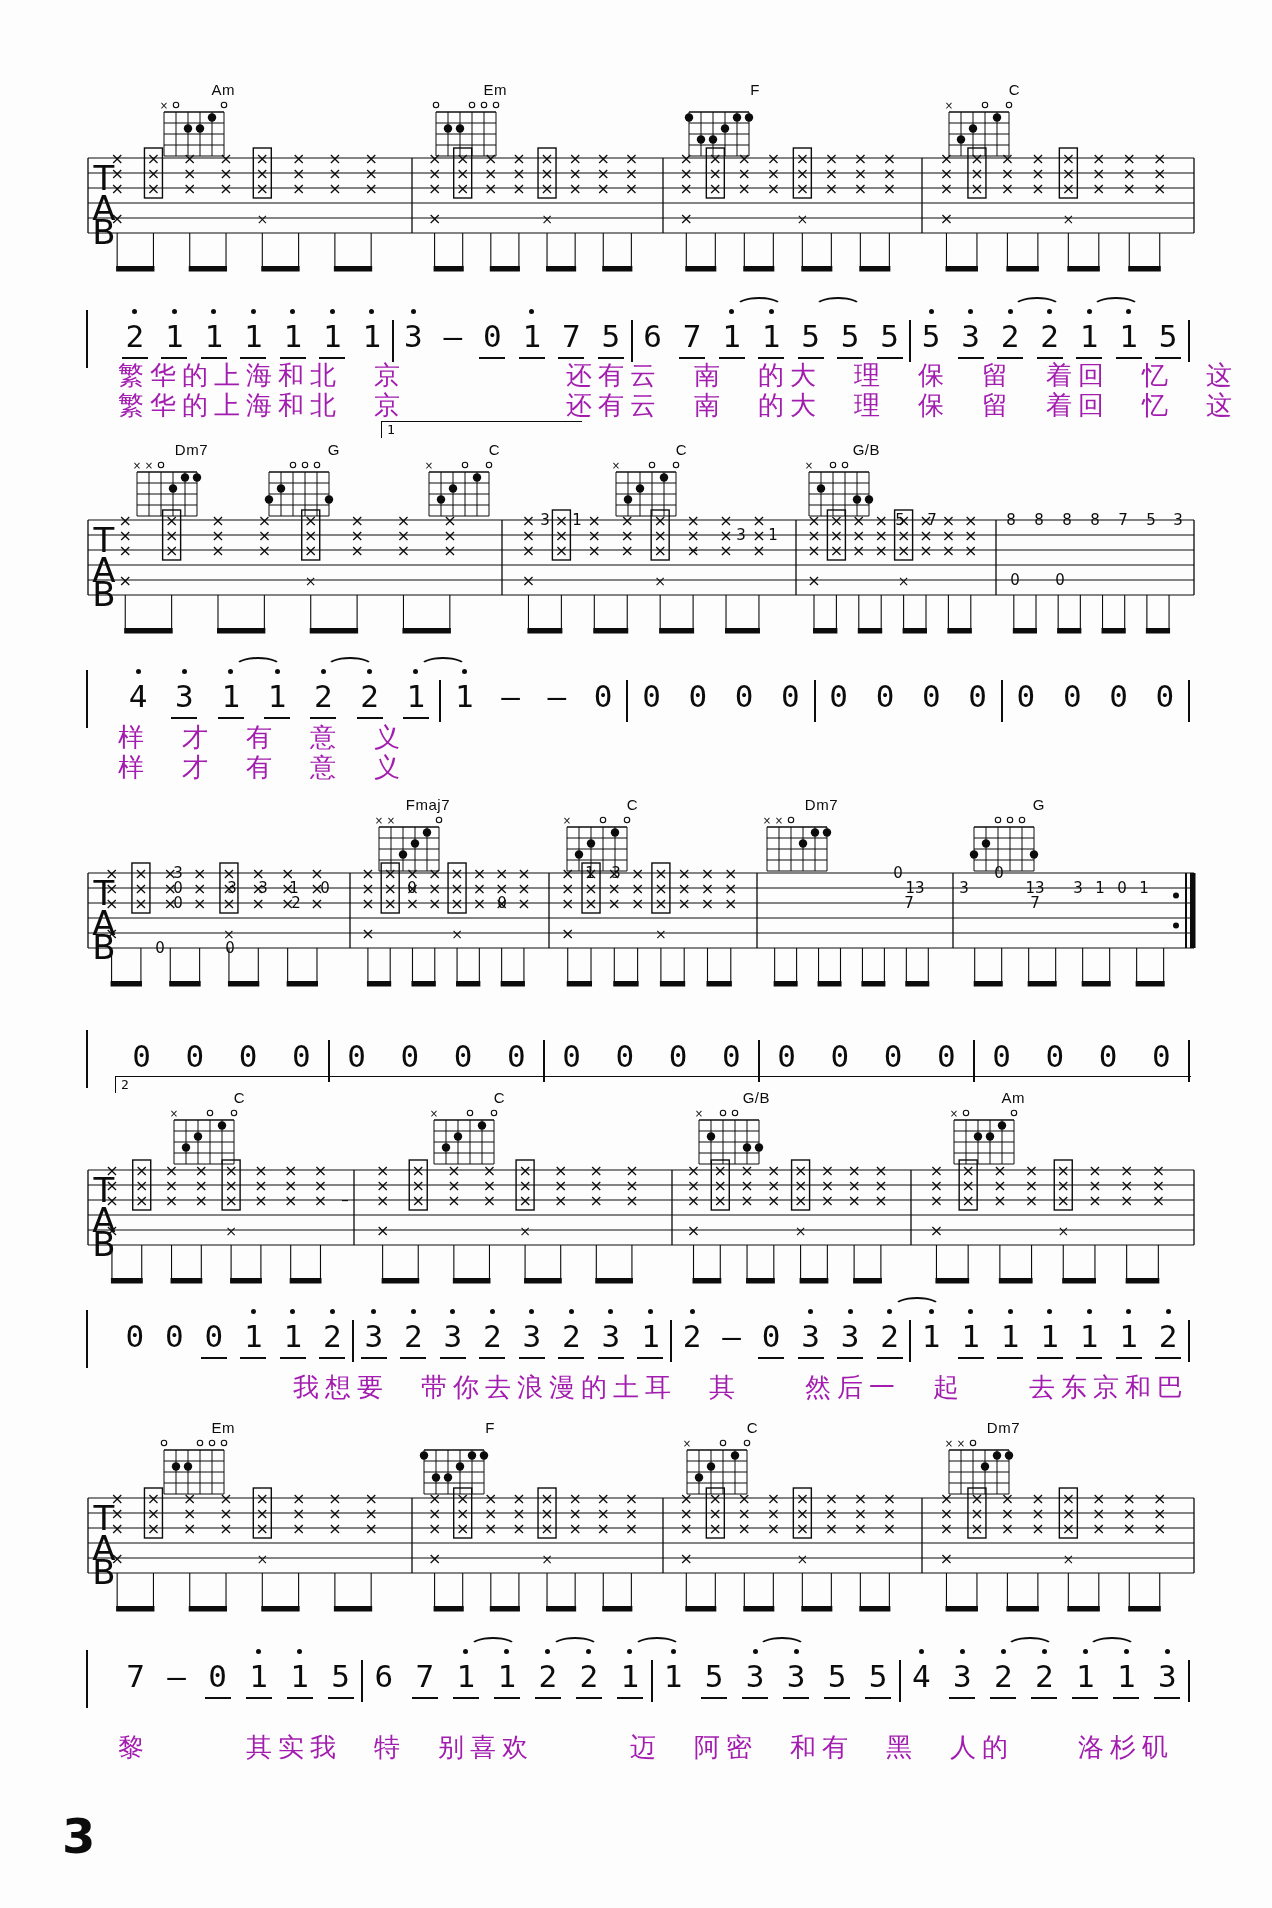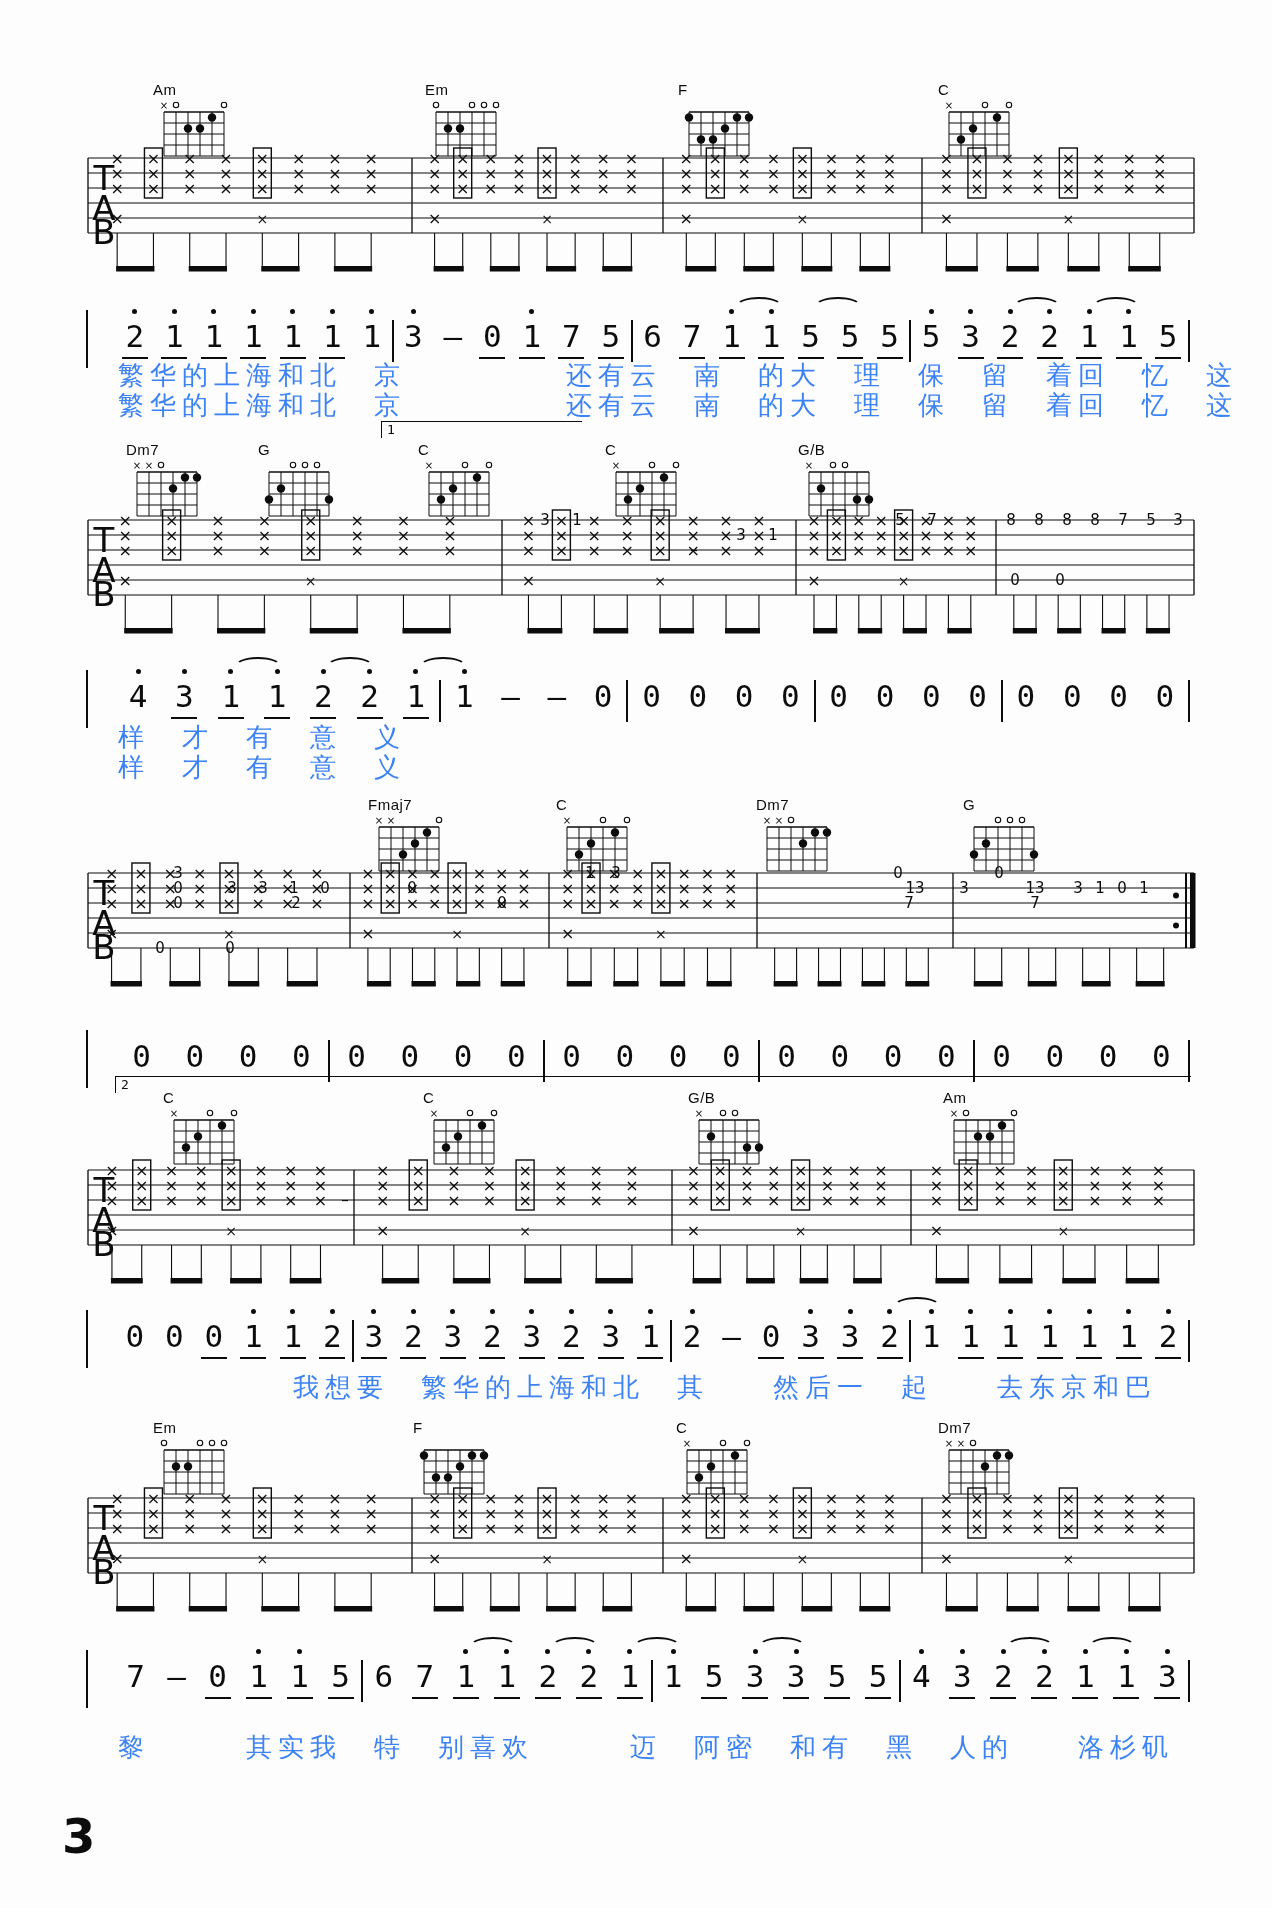--- a/index.html
+++ b/index.html
@@ -1,33 +1,33 @@
 <!DOCTYPE html>
 <html><head>
 <meta charset="utf-8">
 <style>
   html,body{margin:0;padding:0;background:#ffffff}
   .page{position:relative;width:1272px;height:1908px;background:#fdfdfd;color:#0c0c0c;
         font-family:"Liberation Sans",sans-serif;overflow:hidden}
-  .chord{position:absolute;width:82px;text-align:left}
+  .chord{position:absolute;width:82px;text-align:right}
   .chord-name{font-size:15px;height:17px;line-height:17px;color:#0c0c0c;
               font-family:"Liberation Sans",sans-serif;letter-spacing:.5px}
   svg{position:absolute;left:0;top:0;overflow:visible}
   svg text{font-family:"DejaVu Sans",sans-serif;fill:#0c0c0c}
   .jline{position:absolute;display:flex;align-items:flex-start}
   .jmeasure{display:flex;justify-content:space-around;flex-basis:0;min-width:0}
   .tok{position:relative;width:26px;height:40px;text-align:center;
        font-family:"DejaVu Sans Mono",monospace;font-size:31px;line-height:36px}
   .odot{position:absolute;top:-9px;left:50%;margin-left:-2.5px;width:5px;height:5px;border-radius:50%;background:#0c0c0c}
   .ul{position:absolute;left:0;right:0;bottom:-1px;height:2.2px;background:#0c0c0c}
   .tie{position:absolute;top:-21px;left:16px;width:44px;height:16px;border:2px solid transparent;
        border-top:2.2px solid #0c0c0c;border-radius:50%}
   .jbar{width:2px;height:42px;background:#0c0c0c;margin-top:2px;flex:none}
   .jtick{position:absolute;width:1.6px;height:58px;background:#0c0c0c}
-  .lyric{position:absolute;font-size:26px;white-space:pre;color:#3b82f6;
+  .lyric{position:absolute;font-size:26px;white-space:pre;color:#a21caf;
          font-family:"DejaVu Sans",sans-serif}
   .volta{position:absolute;height:16px;border-top:1.8px solid #0c0c0c;border-left:1.8px solid #0c0c0c}
   .volta-label{font-size:13px;padding-left:5px;font-family:"DejaVu Sans Mono",monospace;line-height:15px}
   .page-num{position:absolute;left:62px;top:1808px;font-size:48px;font-weight:bold;
             font-family:"DejaVu Sans",sans-serif}
 </style>
 </head>
 <body>
 
 <div class="page">
@@ -1979,17 +1979,17 @@
             <div class="odot"></div>
             <div class="ul"></div>
           </div>
         </div>
         <div class="jbar"></div>
       </div>
       <div class="lyric" style="left: 118px; top: 358px; letter-spacing: 6px;">繁华的上海和北　京　　　　　还有云　南　的大　理　保　留　着回　忆　这</div>
       <div class="lyric" style="left: 118px; top: 388px; letter-spacing: 6px;">繁华的上海和北　京　　　　　还有云　南　的大　理　保　留　着回　忆　这</div>
       <div class="lyric" style="left: 118px; top: 720px; letter-spacing: 6px;">样　才　有　意　义</div>
       <div class="lyric" style="left: 118px; top: 750px; letter-spacing: 6px;">样　才　有　意　义</div>
-      <div class="lyric" style="left: 293px; top: 1370px; letter-spacing: 6px;">我想要　繁华的上海和北　其　　然后一　起　　去东京和巴</div>
+      <div class="lyric" style="left: 293px; top: 1370px; letter-spacing: 6px;">我想要　带你去浪漫的土耳　其　　然后一　起　　去东京和巴</div>
       <div class="lyric" style="left: 118px; top: 1730px; letter-spacing: 6px;">黎　　　其实我　特　别喜欢　　　迈　阿密　和有　黑　人的　　洛杉矶</div>
     </div>
   <div class="page-num">3</div>
 </div>
 
 </body></html>

